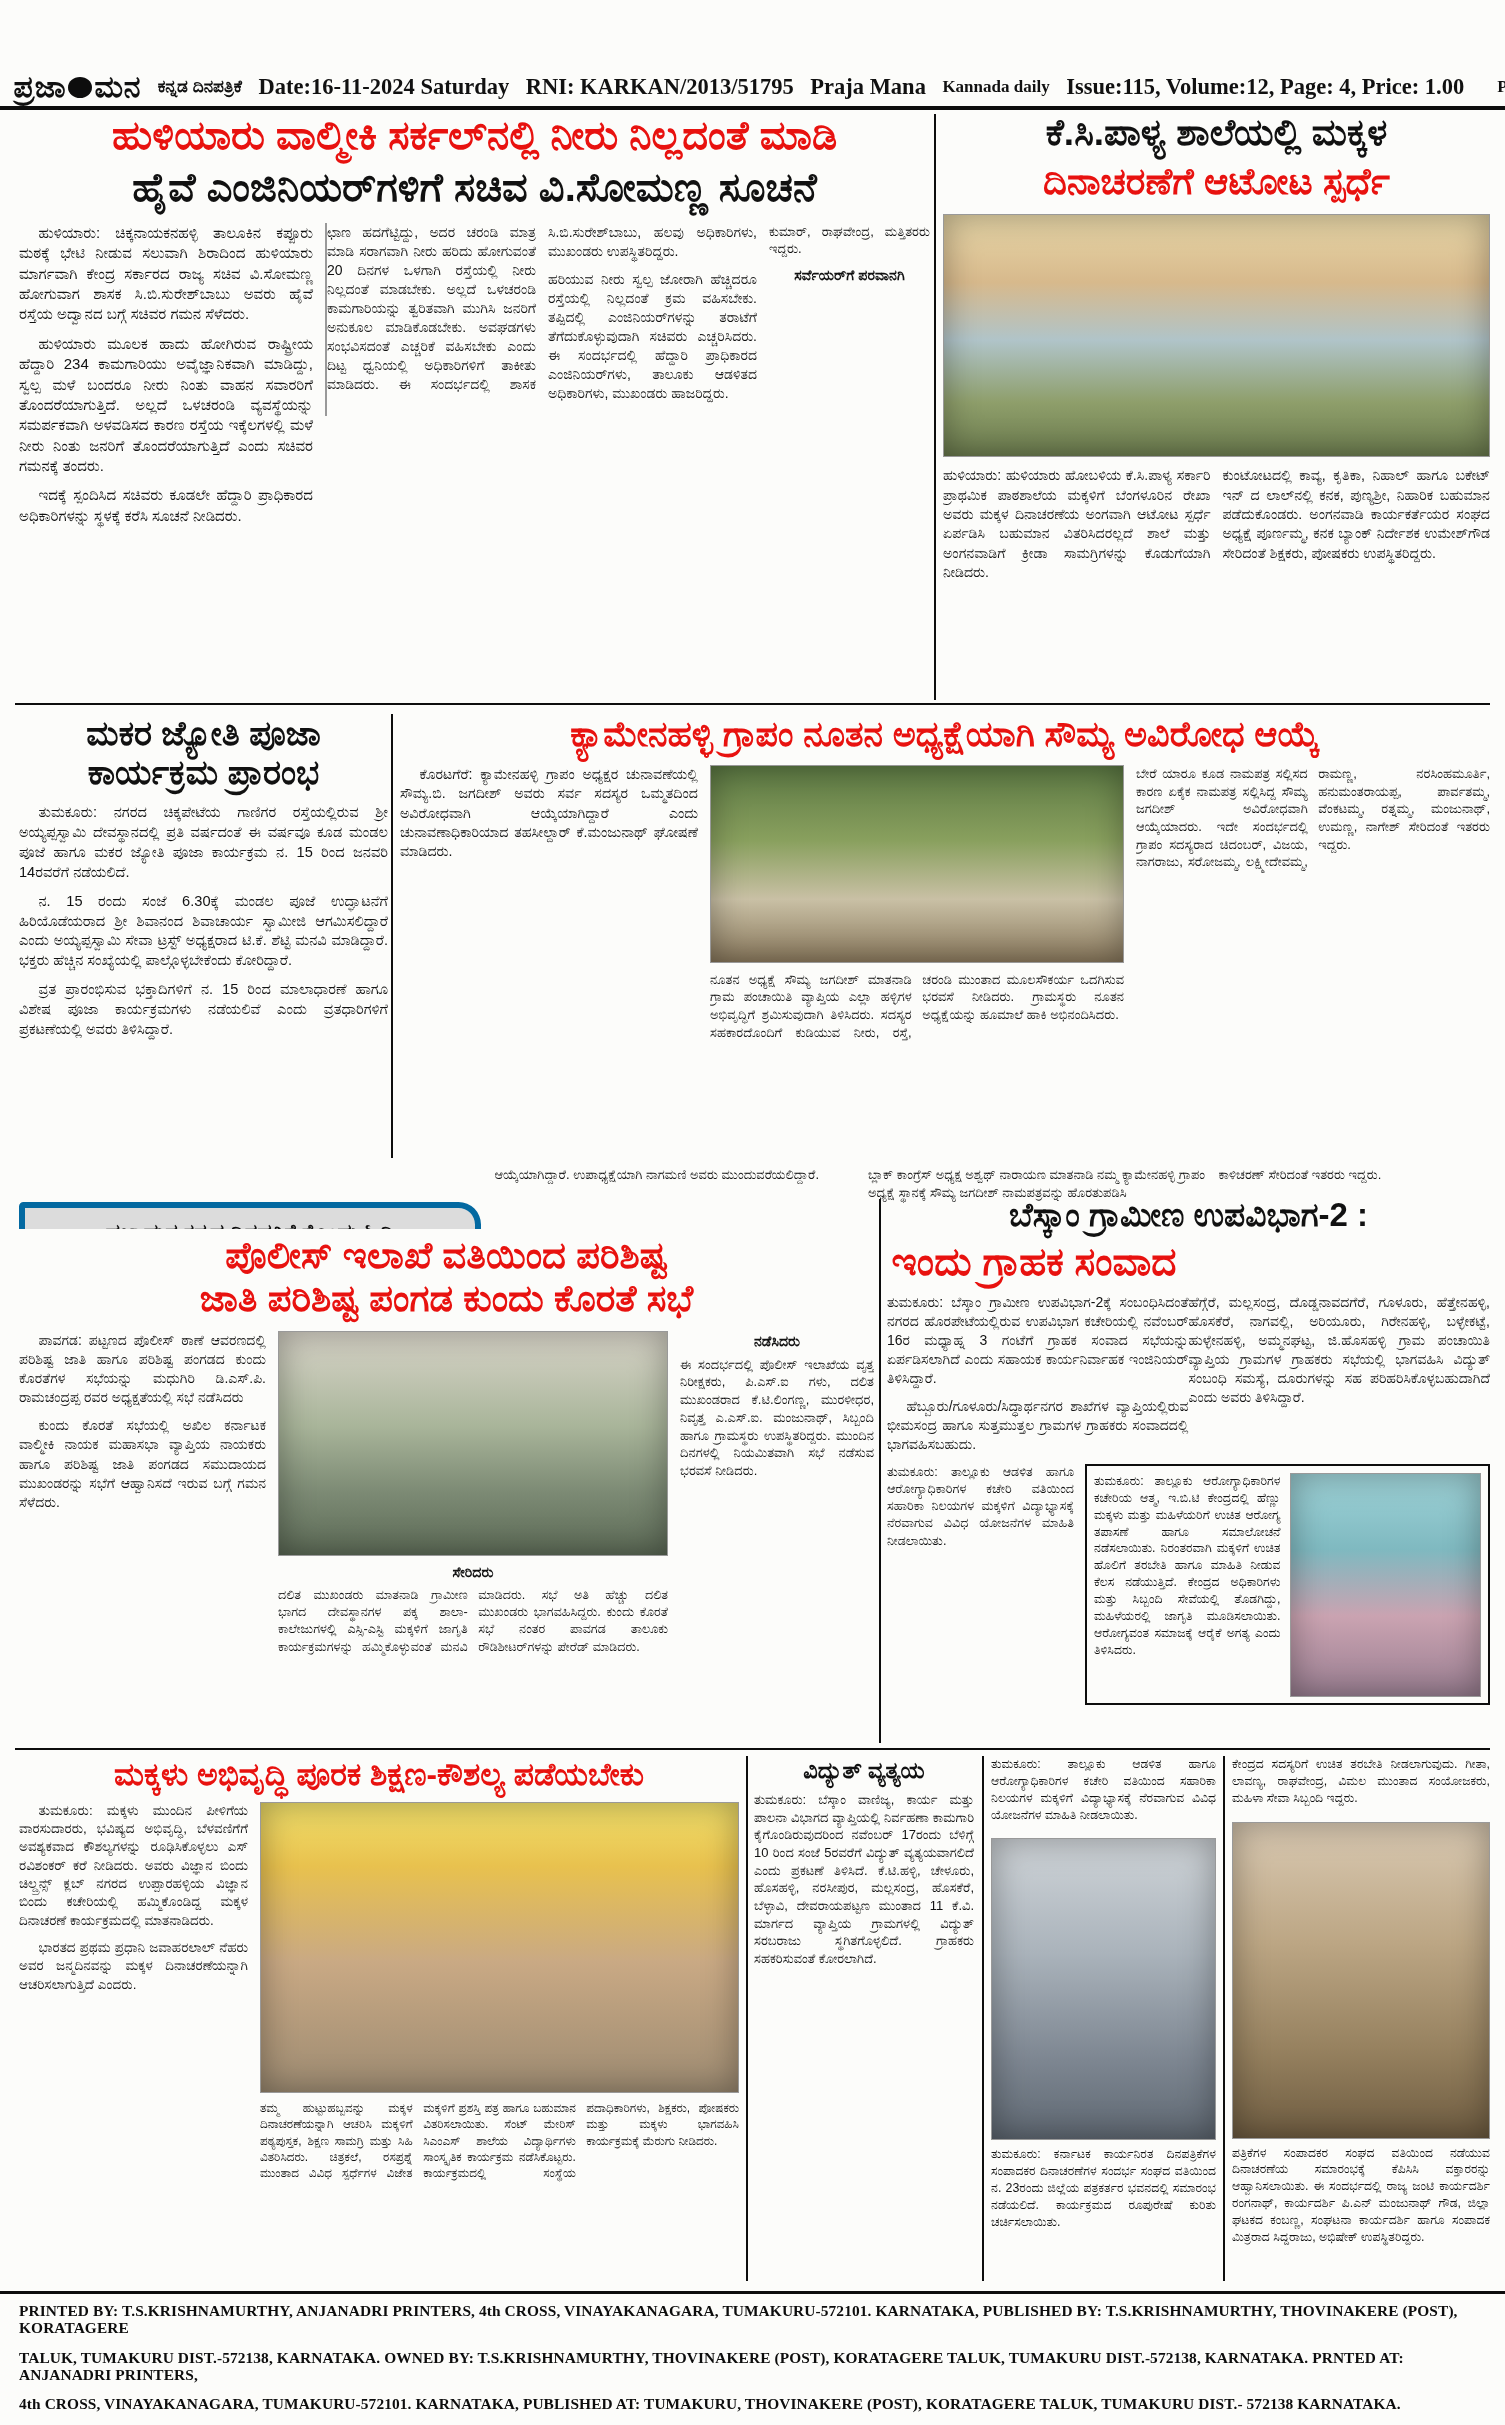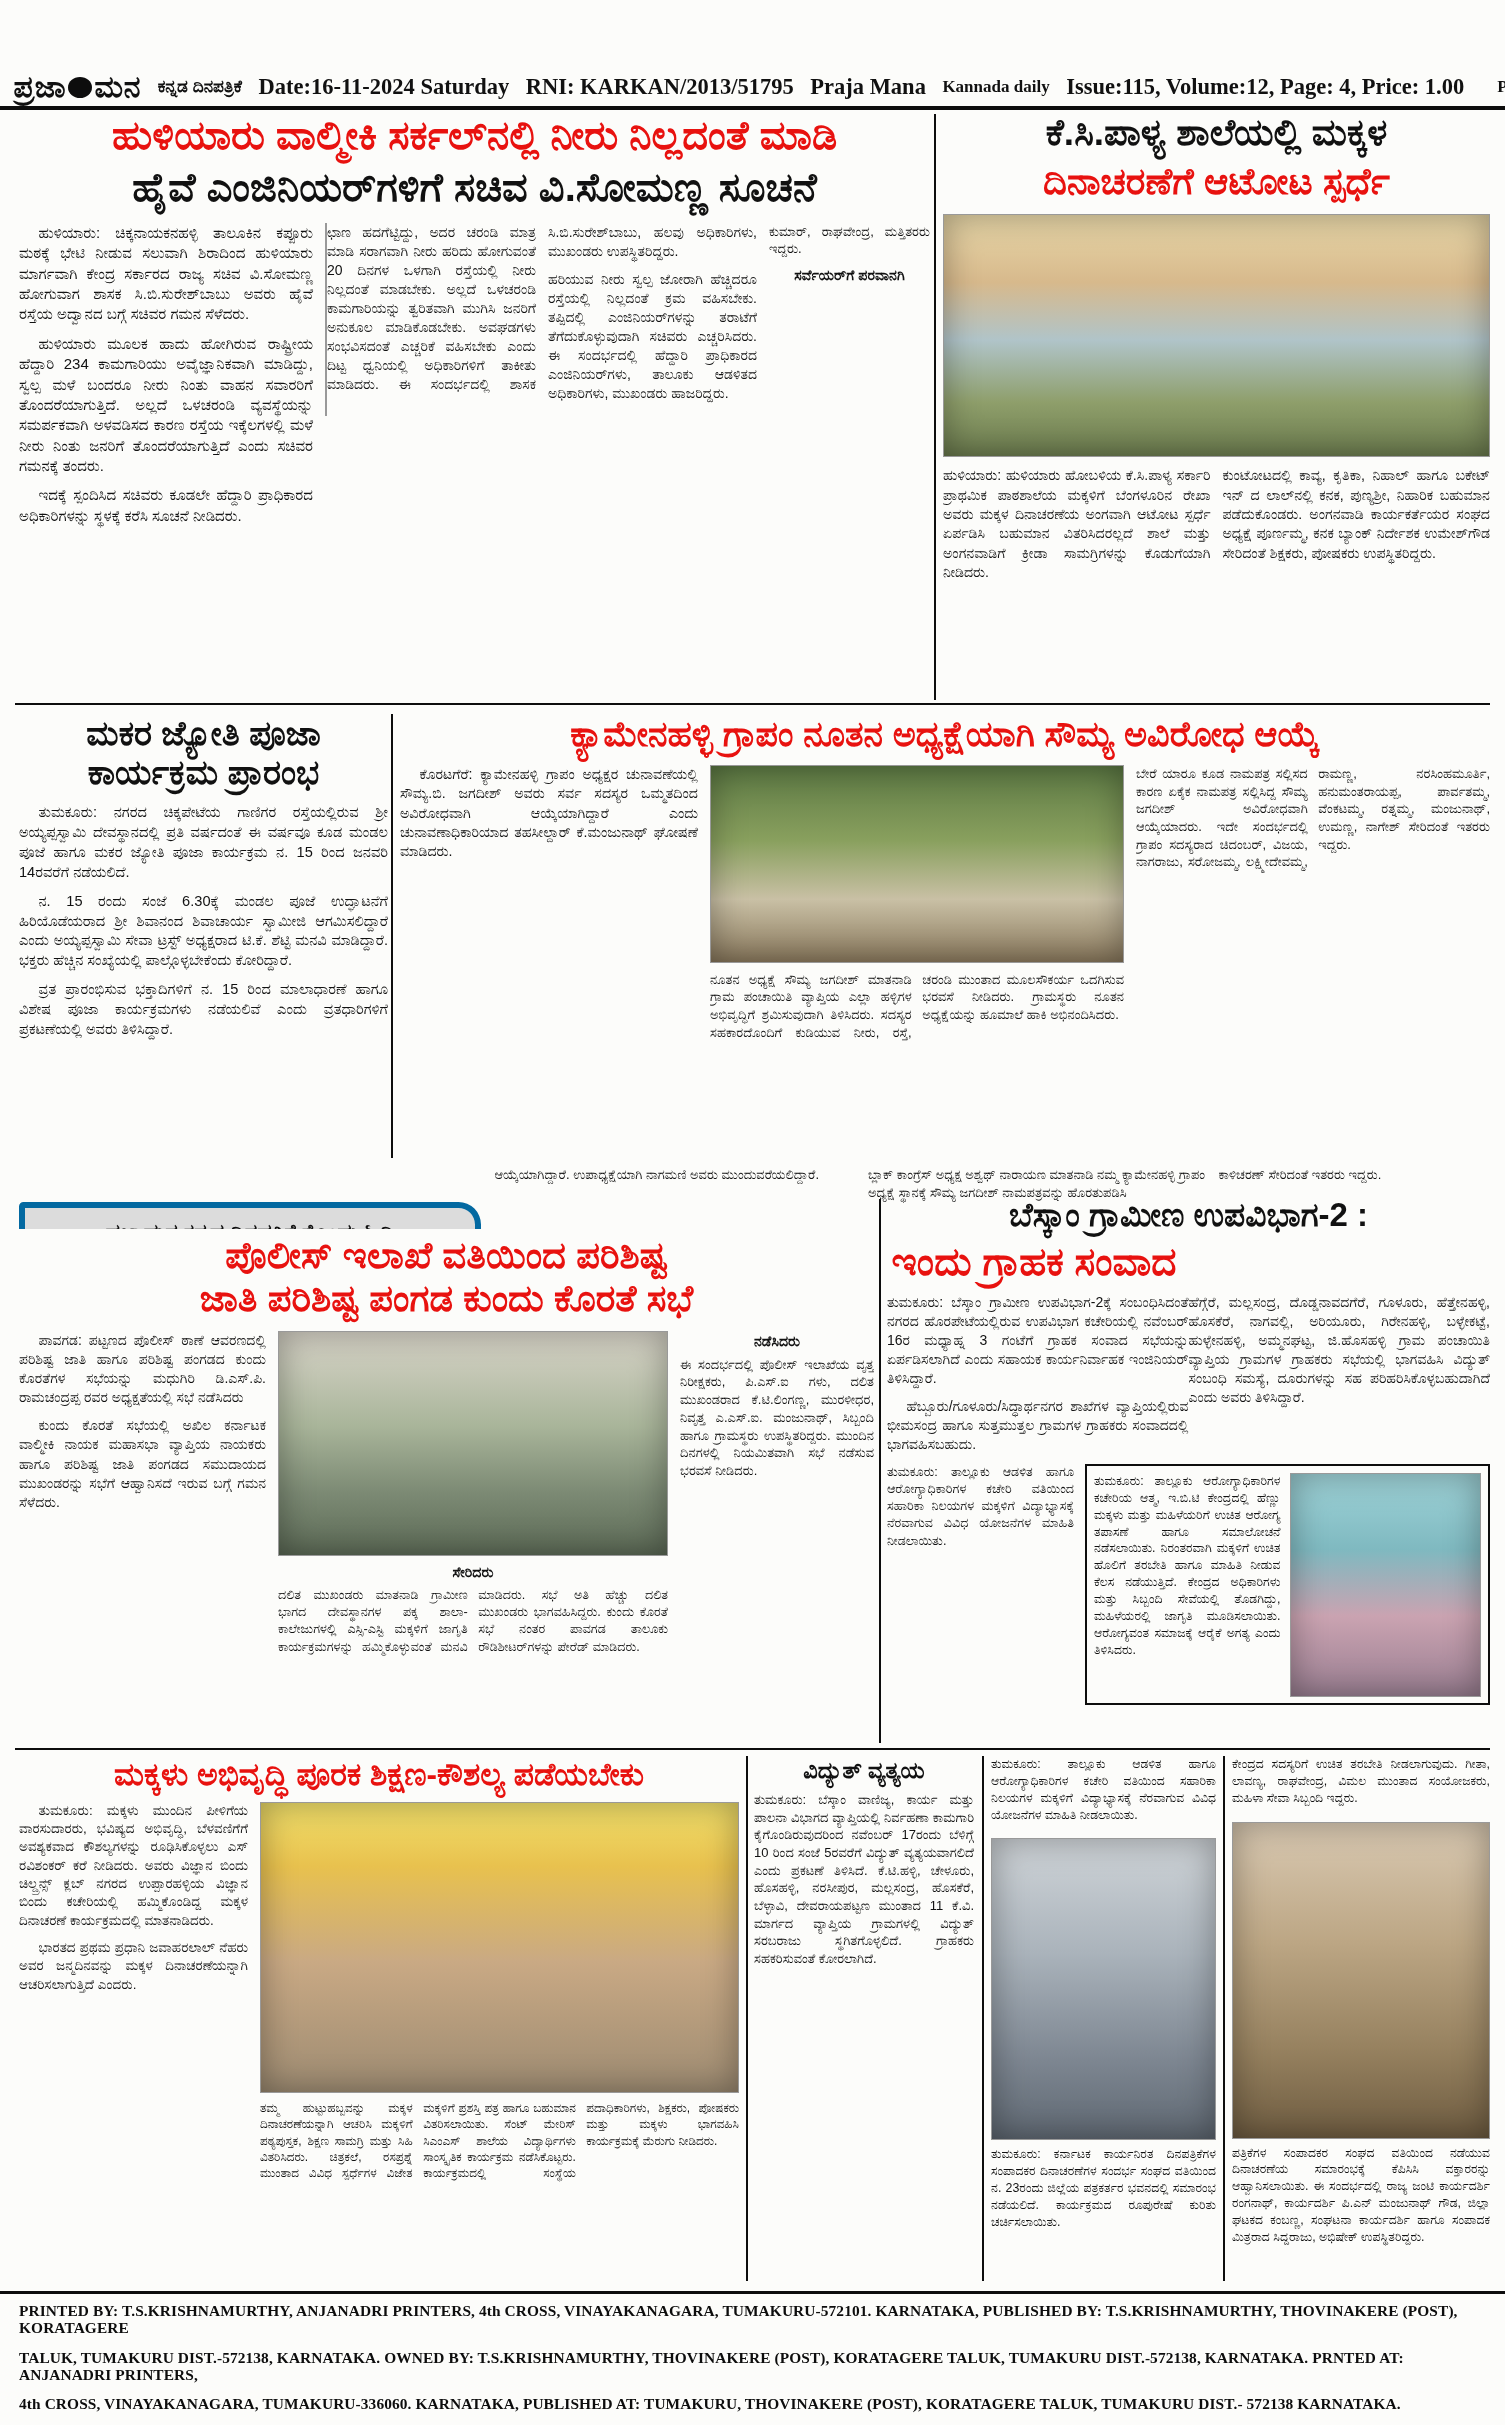--- a/index.html
+++ b/index.html
@@ -327,18 +327,18 @@
     <div class="photo ph8"></div>
     <div class="txt just">
       <p class="noind">ಪತ್ರಿಕೆಗಳ ಸಂಪಾದಕರ ಸಂಘದ ವತಿಯಿಂದ ನಡೆಯುವ ದಿನಾಚರಣೆಯ ಸಮಾರಂಭಕ್ಕೆ ಕೆಪಿಸಿಸಿ ವಕ್ತಾರರನ್ನು ಆಹ್ವಾನಿಸಲಾಯಿತು. ಈ ಸಂದರ್ಭದಲ್ಲಿ ರಾಜ್ಯ ಜಂಟಿ ಕಾರ್ಯದರ್ಶಿ ರಂಗನಾಥ್, ಕಾರ್ಯದರ್ಶಿ ಪಿ.ಎನ್ ಮಂಜುನಾಥ್ ಗೌಡ, ಜಿಲ್ಲಾ ಘಟಕದ ಕಂಬಣ್ಣ, ಸಂಘಟನಾ ಕಾರ್ಯದರ್ಶಿ ಹಾಗೂ ಸಂಪಾದಕ ಮಿತ್ರರಾದ ಸಿದ್ದರಾಜು, ಅಭಿಷೇಕ್ ಉಪಸ್ಥಿತರಿದ್ದರು.</p>
     </div>
   </div>
 
   <div class="footrule"></div>
   <div class="footer">
     <div>PRINTED BY: T.S.KRISHNAMURTHY, ANJANADRI PRINTERS, 4th CROSS, VINAYAKANAGARA, TUMAKURU-572101. KARNATAKA, PUBLISHED BY: T.S.KRISHNAMURTHY, THOVINAKERE (POST), KORATAGERE</div>
     <div>TALUK, TUMAKURU DIST.-572138, KARNATAKA.  OWNED BY: T.S.KRISHNAMURTHY, THOVINAKERE (POST), KORATAGERE TALUK, TUMAKURU DIST.-572138, KARNATAKA. PRNTED AT: ANJANADRI PRINTERS,</div>
-    <div>4th CROSS, VINAYAKANAGARA, TUMAKURU-336060. KARNATAKA, PUBLISHED AT: TUMAKURU, THOVINAKERE (POST), KORATAGERE TALUK, TUMAKURU DIST.- 572138 KARNATAKA.</div>
+    <div>4th CROSS, VINAYAKANAGARA, TUMAKURU-572101. KARNATAKA, PUBLISHED AT: TUMAKURU, THOVINAKERE (POST), KORATAGERE TALUK, TUMAKURU DIST.- 572138 KARNATAKA.</div>
     <div>EDITOR: T.S.KRISHNAMURTHY, THOVINAKERE (POST), KORATAGERE TALUK, TUMAKURU DIST.- 572138. KARNATAKA.</div>
   </div>
 
 </div>
 
 
 </body></html>

